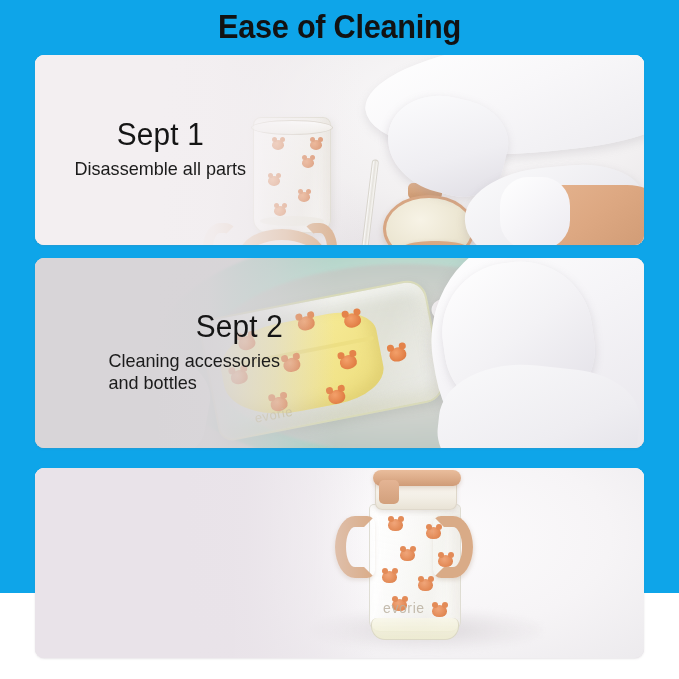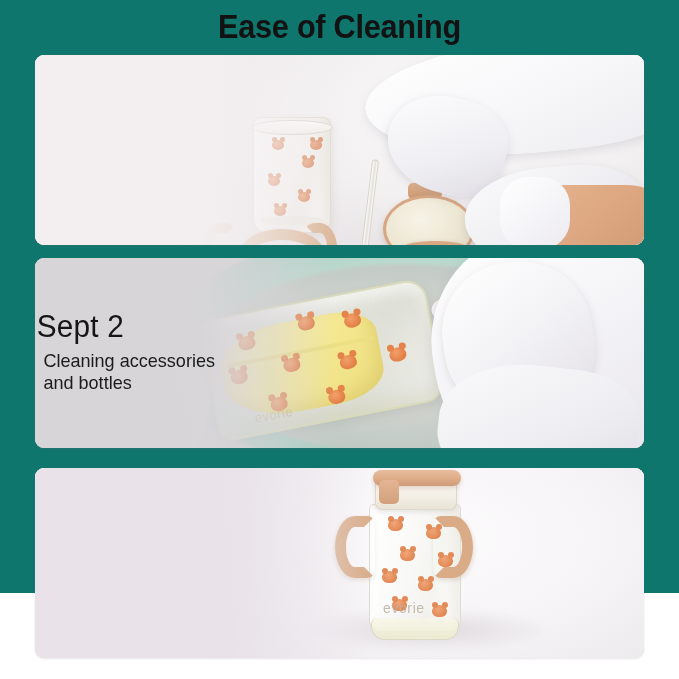--- a/index.html
+++ b/index.html
@@ -9,21 +9,21 @@
     height: 679px;
     background: #ffffff;
     font-family: "Liberation Sans", "DejaVu Sans", sans-serif;
     overflow: hidden;
   }
 
   .page {
     position: relative;
     width: 679px;
     height: 593px;
-    background: #0f766e;
+    background: #0ea5e9;
   }
 
   
   .page-title {
     position: absolute;
     left: 0;
     top: 8px;
     width: 679px;
     text-align: center;
     font-size: 33px;
@@ -76,21 +76,21 @@
   .step-desc {
     font-size: 19px;
     font-weight: 400;
     color: #1b1b1b;
     line-height: 1.16;
     text-align: center;
     transform: scaleX(0.95);
     white-space: pre-line;
   }
   .panel-2 .step-desc { text-align: left; }
-  .panel-2 .panel-text { align-items: flex-start; }
+  .panel-2 .panel-text { align-items: flex-end; }
   .panel-2 .step-desc { padding-left: 4px; }
 
   
   .photo {
     position: absolute;
     inset: 0;
     z-index: 1;
   }
 
   
@@ -560,20 +560,24 @@
       <div class="p1-lid2"></div>
 
       <div class="p1-hand-l"></div>
       <div class="p1-hand-r"></div>
       <div class="p1-forearm"></div>
       <div class="p1-cuff"></div>
     </div>
 
     <div class="photo-fade"></div>
 
+    <div class="panel-text">
+      <div class="step-title">Sept 1</div>
+      <div class="step-desc">Disassemble all parts</div>
+    </div>
   </div>
 
   <div class="panel panel-2">
     <div class="photo">
       <div class="p2-bg"></div>
       <div class="p2-basin"></div>
       <div class="p2-basin-inner"></div>
       <div class="p2-basin-rim-r"></div>
 
       <div class="p2-bottle">

